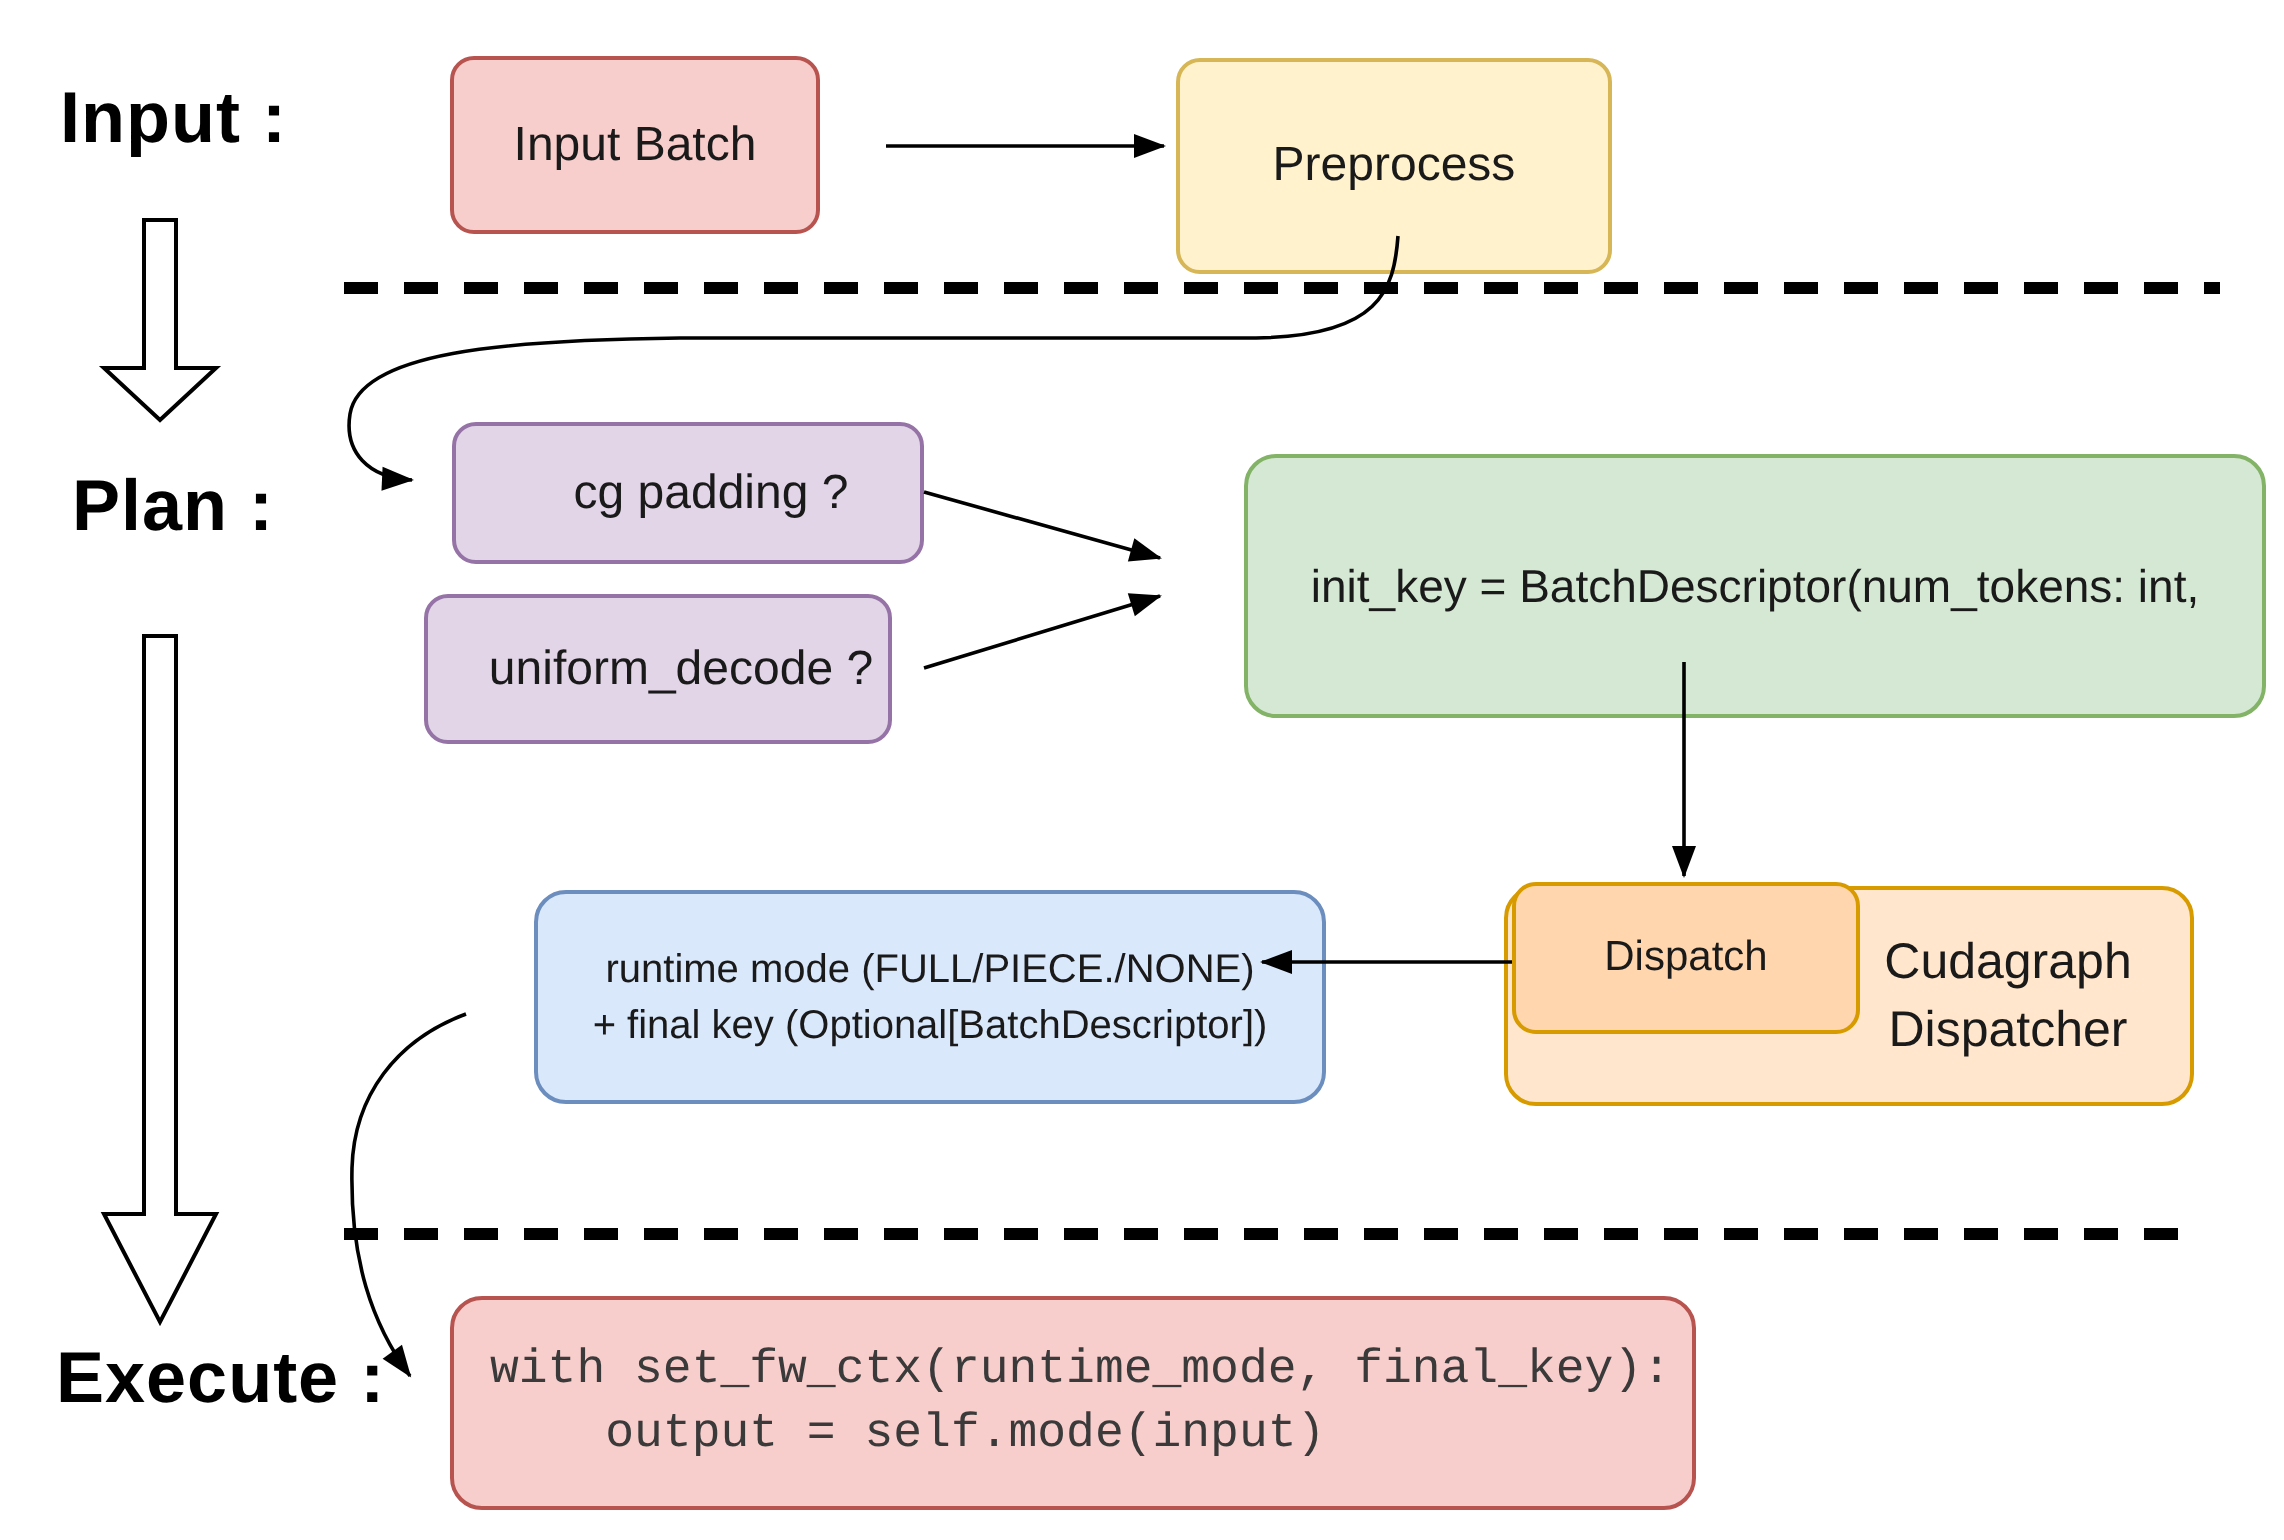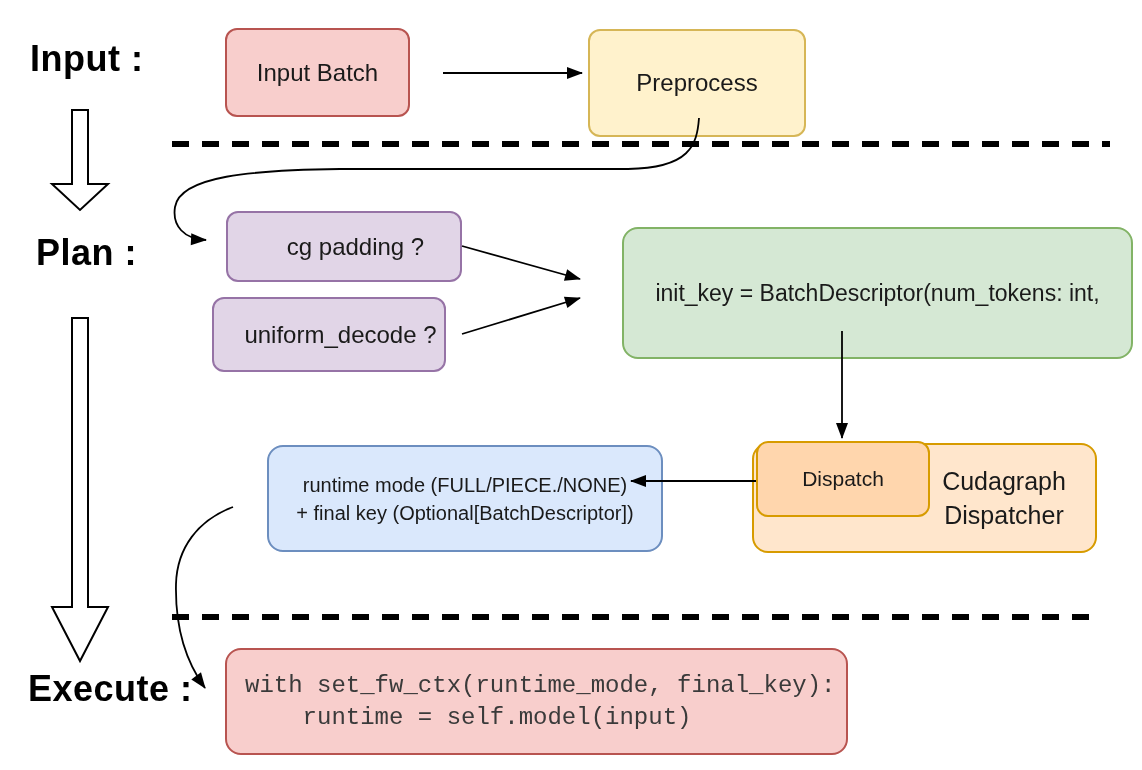--- a/index.html
+++ b/index.html
@@ -83,21 +83,21 @@
     </div>
   </div>
 
   <div class="node blue fs20" style="left:227px;top:445px;width:396px;height:107px;">
     <span class="ln">runtime mode (FULL/PIECE./NONE)</span>
     <span class="ln">+ final key (Optional[BatchDescriptor])</span>
   </div>
 
   <div class="node red code-box" style="left:225px;top:648px;width:623px;height:107px;">
     <span class="ln">with set_fw_ctx(runtime_mode, final_key):</span>
-    <span class="ln">    runtime = self.model(input)</span>
+    <span class="ln">    output = self.mode(input)</span>
   </div>
 
   <svg id="connectors" width="1142" height="770" viewBox="0 0 1142 770">
     <defs>
       <marker id="ah" markerUnits="userSpaceOnUse" markerWidth="18" markerHeight="14" refX="16" refY="7" orient="auto">
         <path d="M1,1 L17,7 L1,13 z" fill="#000"></path>
       </marker>
     </defs>
 
     <line x1="172" y1="144" x2="1110" y2="144" stroke="#000" stroke-width="6" stroke-dasharray="17 13"></line>

